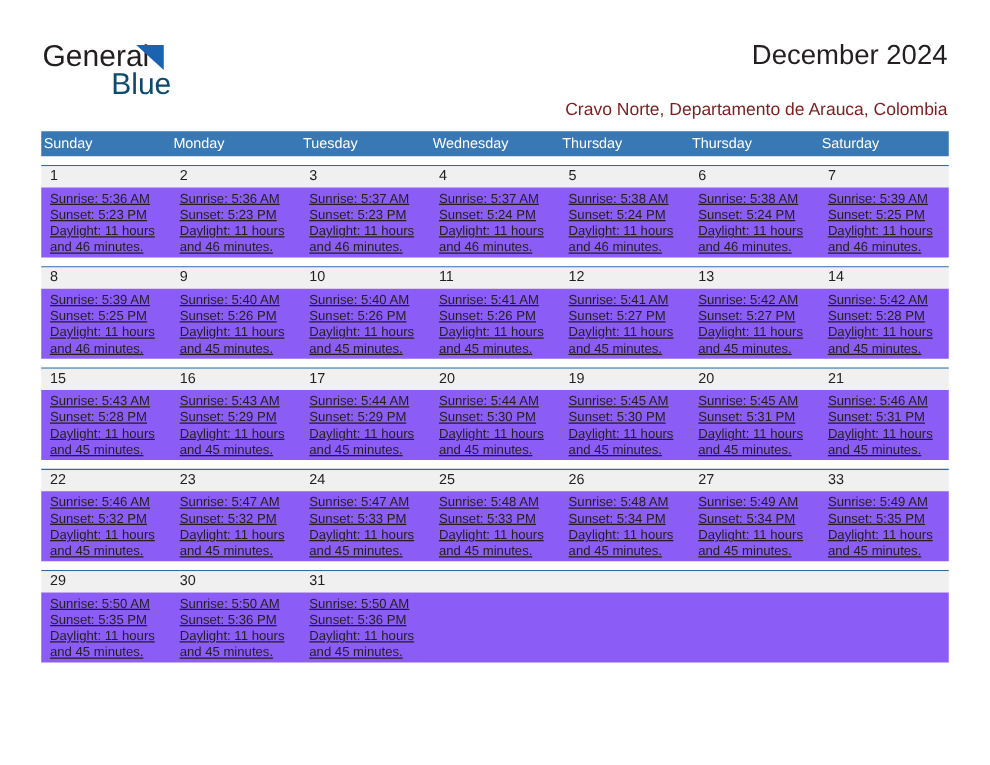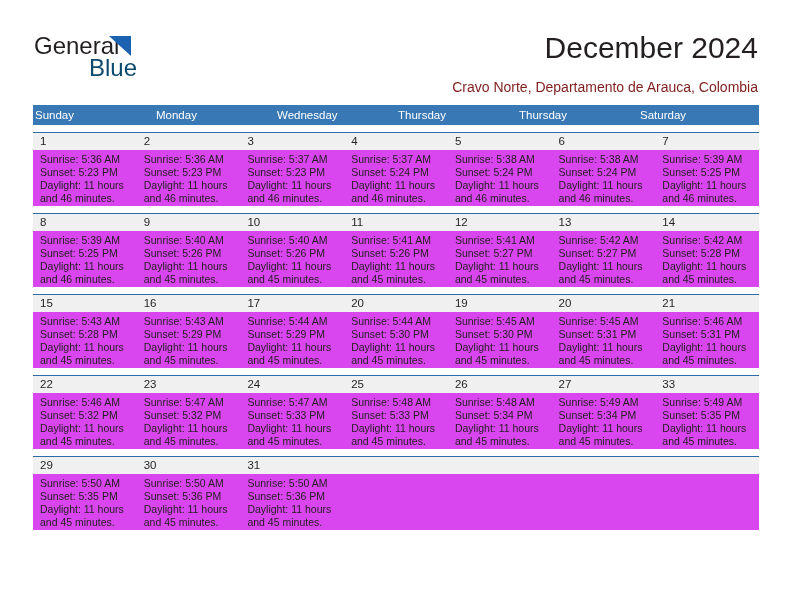--- a/index.html
+++ b/index.html
@@ -62,21 +62,21 @@
     font-size: 24px;
     color: #0c4a6e;
     font-family: "Liberation Sans", sans-serif;
     line-height: 26px;
   }
 
   .title {
     position: absolute;
     right: 34px;
     top: 31px;
-    font-size: 30px;
+    font-size: 22px;
     color: #231f20;
     text-align: right;
     white-space: nowrap;
     font-weight: normal;
   }
   .subtitle {
     position: absolute;
     right: 34px;
     top: 79px;
     font-size: 14px;
@@ -133,21 +133,22 @@
     font-size: 11.5px;
     line-height: 17px;
     padding-left: 7px;
     box-sizing: border-box;
     color: #231f20;
   }
   .week-body {
     display: flex;
     width: 726px;
     height: 56px;
-    background: #d946ef;
+    background: #8b5cf6;
+    text-decoration: underline;
   }
   .cell {
     flex: 1 1 0;
     padding: 3px 6px 0 7px;
     box-sizing: border-box;
     font-size: 10.5px;
     line-height: 13.1px;
     color: #231f20;
     overflow: hidden;
   }
@@ -173,20 +174,21 @@
 
     <div class="title">December 2024</div>
     <div class="subtitle">Cravo Norte, Departamento de Arauca, Colombia</div>
   </div>
 
   <div class="calendar">
 
     <div class="dow-row">
       <div class="dow">Sunday</div>
       <div class="dow">Monday</div>
+      <div class="dow">Tuesday</div>
       <div class="dow">Wednesday</div>
       <div class="dow">Thursday</div>
       <div class="dow">Thursday</div>
       <div class="dow">Saturday</div>
     </div>
 
     <div class="week">
       <div class="week-line"></div>
       <div class="week-numbers">
         <div class="daynum">1</div>

